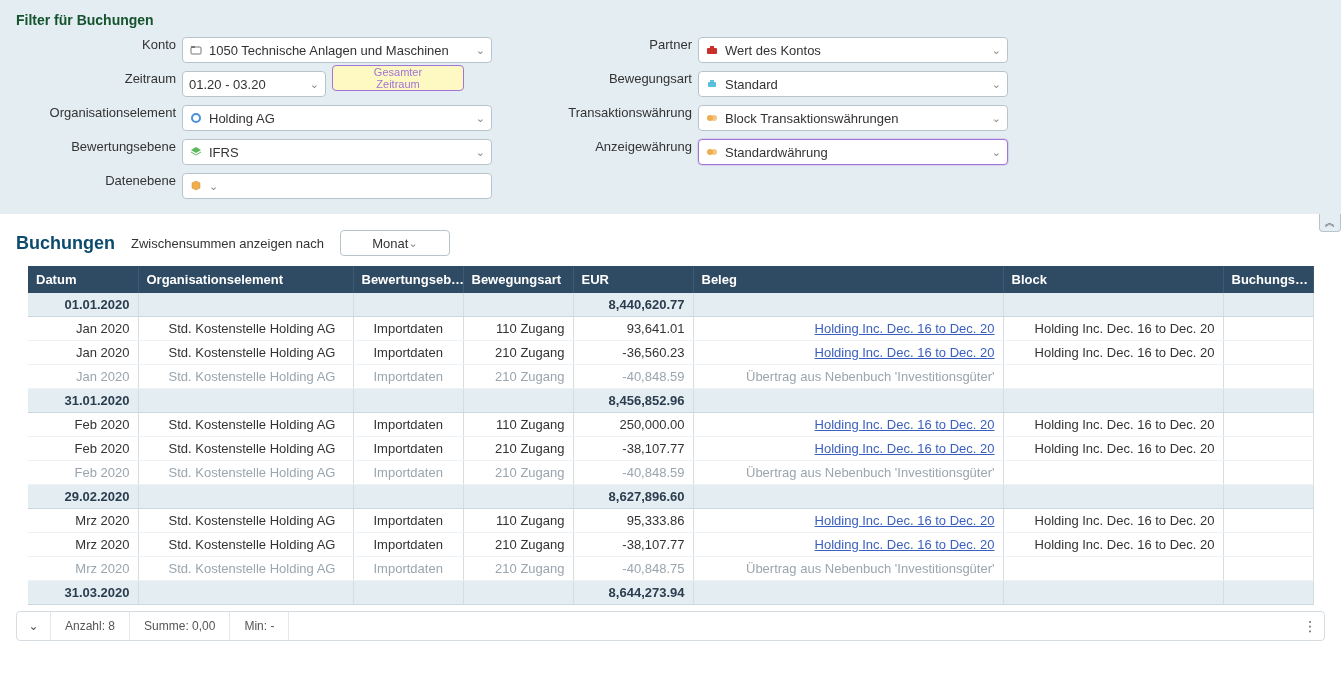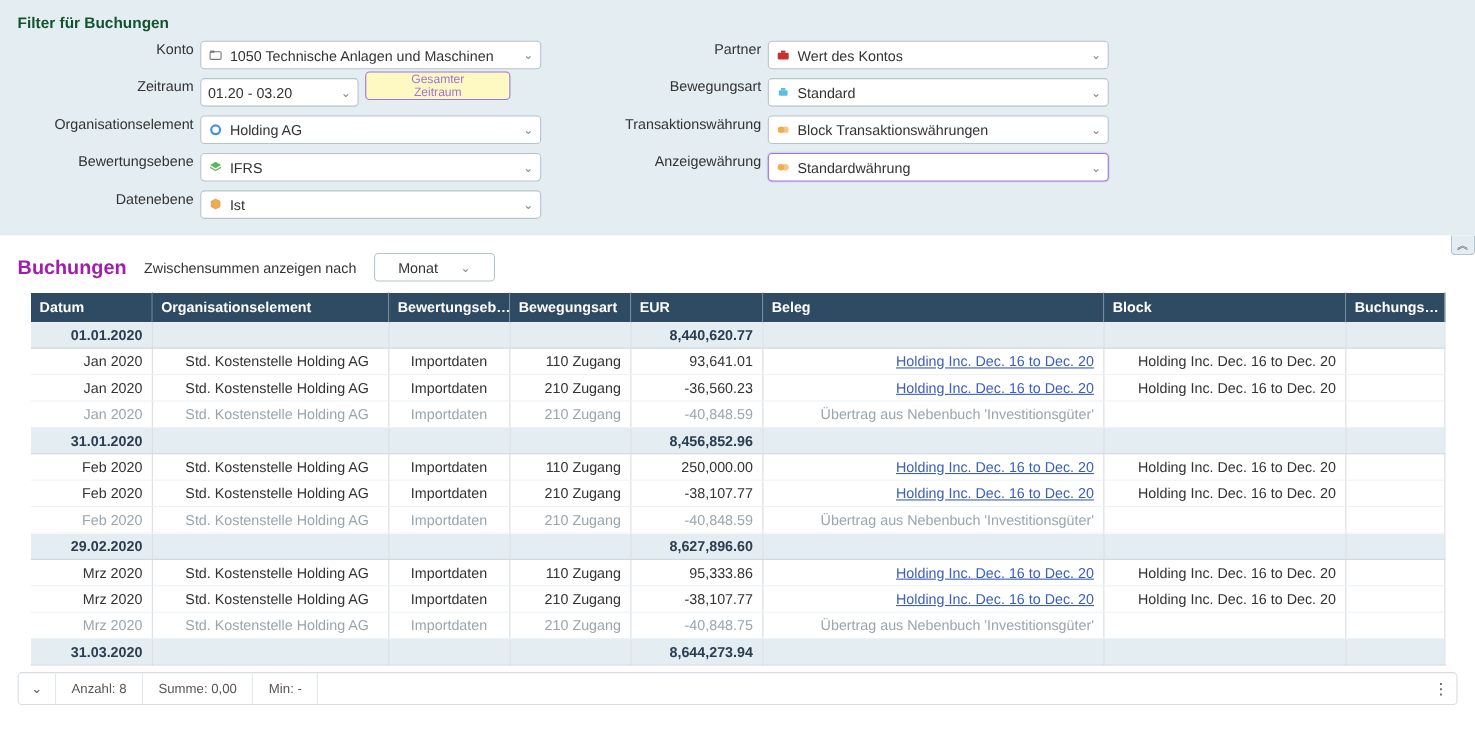--- a/index.html
+++ b/index.html
@@ -14,23 +14,23 @@
   .select-box { display: flex; align-items: center; background: #fff; border: 1px solid #b8c4cc; border-radius: 4px; height: 26px; padding: 0 6px; width: 310px; cursor: pointer; position: relative; margin-top: 12px; }
   .select-box.highlight { border-color: #a174d6; box-shadow: 0 0 0 1px rgba(161,116,214,0.2); }
   .select-box .icon { width: 14px; height: 14px; margin-right: 6px; flex-shrink: 0; display: flex; align-items: center; justify-content: center; }
   .select-box .text { flex: 1; font-size: 13px; color: #333; white-space: nowrap; overflow: hidden; text-overflow: ellipsis; }
   .select-box .chev { color: #888; font-size: 11px; }
   .select-narrow { width: 144px; }
   .btn-link { border: 1px solid #a174d6; background: #fef9c3; color: #a174d6; border-radius: 4px; height: 26px; width: 132px; font-size: 11px; line-height: 1.1; text-align: center; display: flex; flex-direction: column; justify-content: center; cursor: pointer; }
   .expand-tab { position: absolute; right: 0; bottom: -18px; width: 22px; height: 18px; background: #e3edf2; border: 1px solid #b8c4cc; border-top: none; border-radius: 0 0 4px 4px; display: flex; align-items: center; justify-content: center; cursor: pointer; font-size: 11px; color: #555;}
 
   .section-header { display: flex; align-items: center; gap: 16px; padding: 16px 16px 10px 16px; }
-  .section-title { font-size: 18px; font-weight: bold; color: #a21caf; }
+  .section-title { font-size: 18px; font-weight: bold; color: #0c4a6e; }
   .subtotal-label { font-size: 13px; color: #333; }
-  .subtotal-select { display: flex; align-items: center; background: #fff; border: 1px solid #b8c4cc; border-radius: 4px; height: 26px; padding: 0 21px; width: 110px; cursor: pointer; justify-content: space-between; }
+  .subtotal-select { display: flex; align-items: center; background: #fff; border: 1px solid #b8c4cc; border-radius: 4px; height: 26px; padding: 0 3px; width: 110px; cursor: pointer; justify-content: center; }
 
   .table-wrap { padding: 0 28px; }
   table { width: 100%; border-collapse: collapse; table-layout: fixed; }
   thead th { background: #2f4a63; color: #fff; font-weight: bold; font-size: 13px; text-align: left; padding: 6px 8px; border-right: 1px solid #3e5a74; white-space: nowrap; overflow: hidden; }
   tbody td { padding: 4px 8px; border-right: 1px solid #d6dde2; border-bottom: 1px solid #eef2f5; font-size: 13px; white-space: nowrap; overflow: hidden; text-overflow: ellipsis; }
   tbody tr.subtotal td { background: #e3edf2; font-weight: bold; color: #2b3d4f; border-bottom: 1px solid #cbd6de; }
   tbody tr.muted td { color: #9aa5ae; }
   tbody tr.row td { color: #333; }
   .col-date { width: 110px; text-align: right; }
   .col-org { width: 215px; }
@@ -107,21 +107,20 @@
         </div>
       </div>
       <div class="filter-row">
         <div class="filter-label">Datenebene</div>
         <div class="select-box">
           <span class="icon">
               <svg width="12" height="12" viewBox="0 0 12 12">
                 <path d="M6 1 L10 3 L10 8 L6 10 L2 8 L2 3 Z" fill="#f0ad4e" stroke="#d08a2a" stroke-width="0.5"></path>
               </svg>
             </span>
-          <span class="text">Ist</span>
           <span class="chev">⌄</span>
         </div>
       </div>
     </div>
 
     <div class="filter-col">
       <div class="filter-row">
         <div class="filter-label">Partner</div>
         <div class="select-box">
           <span class="icon">

